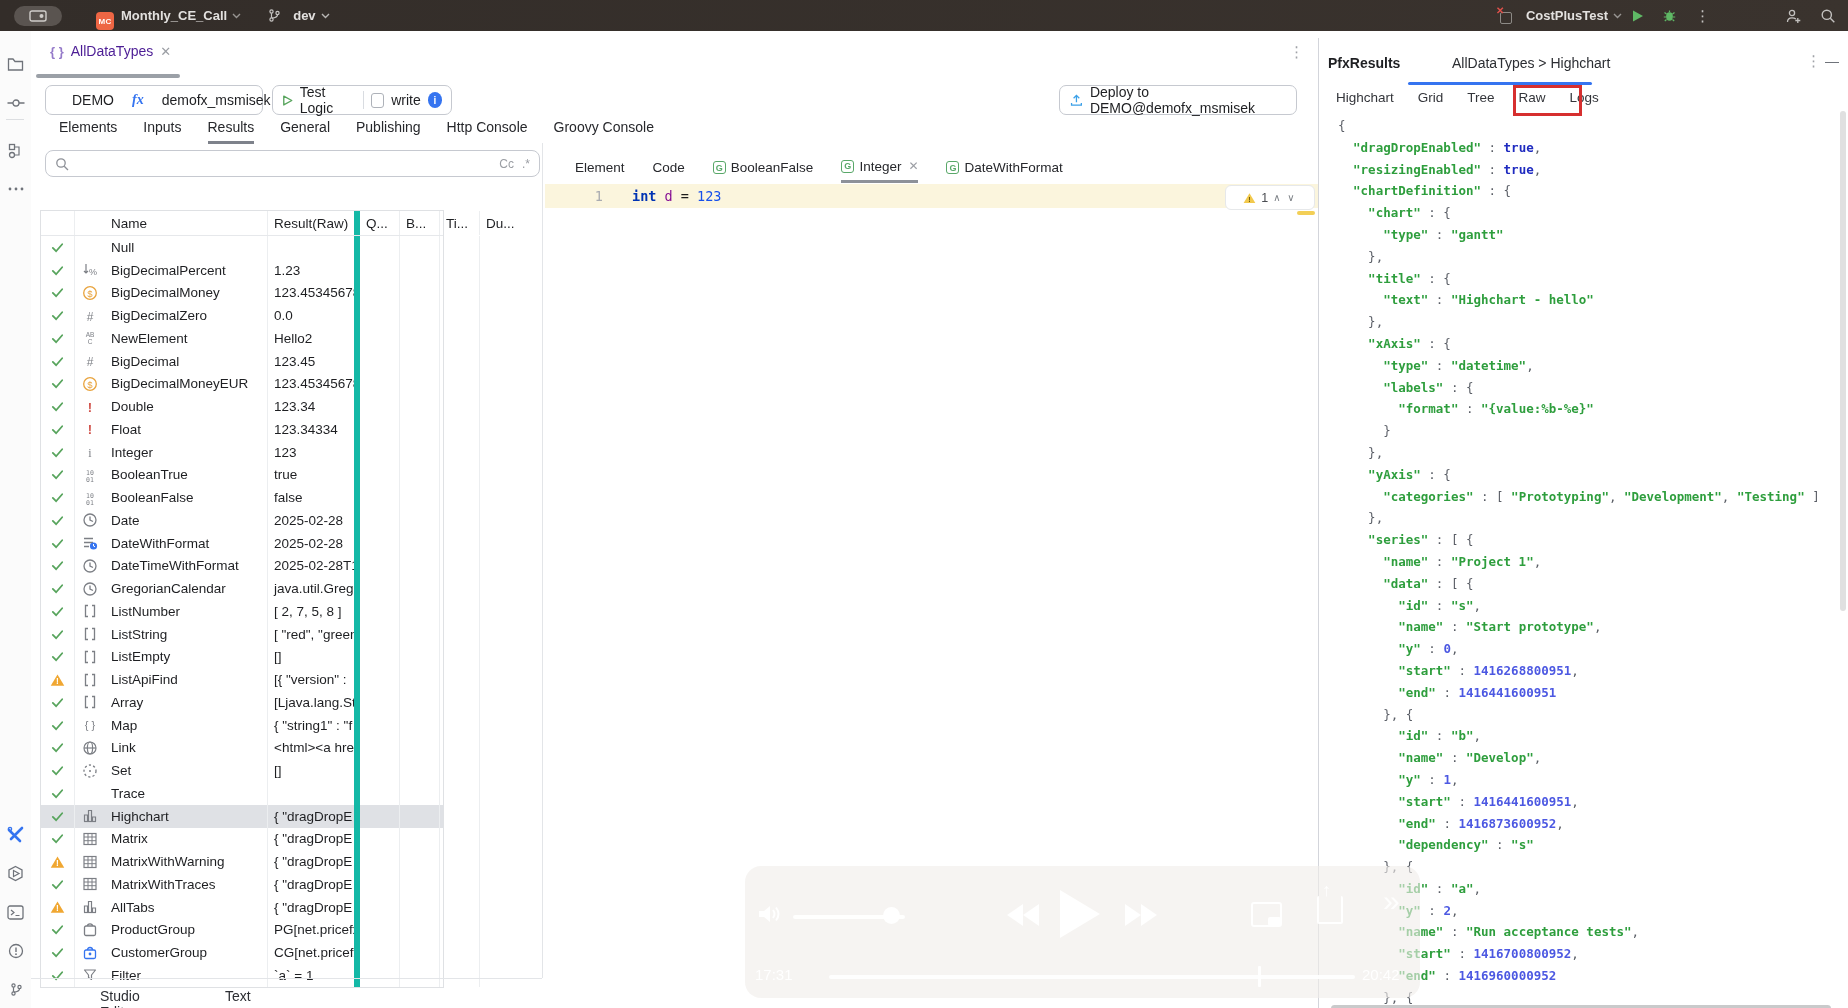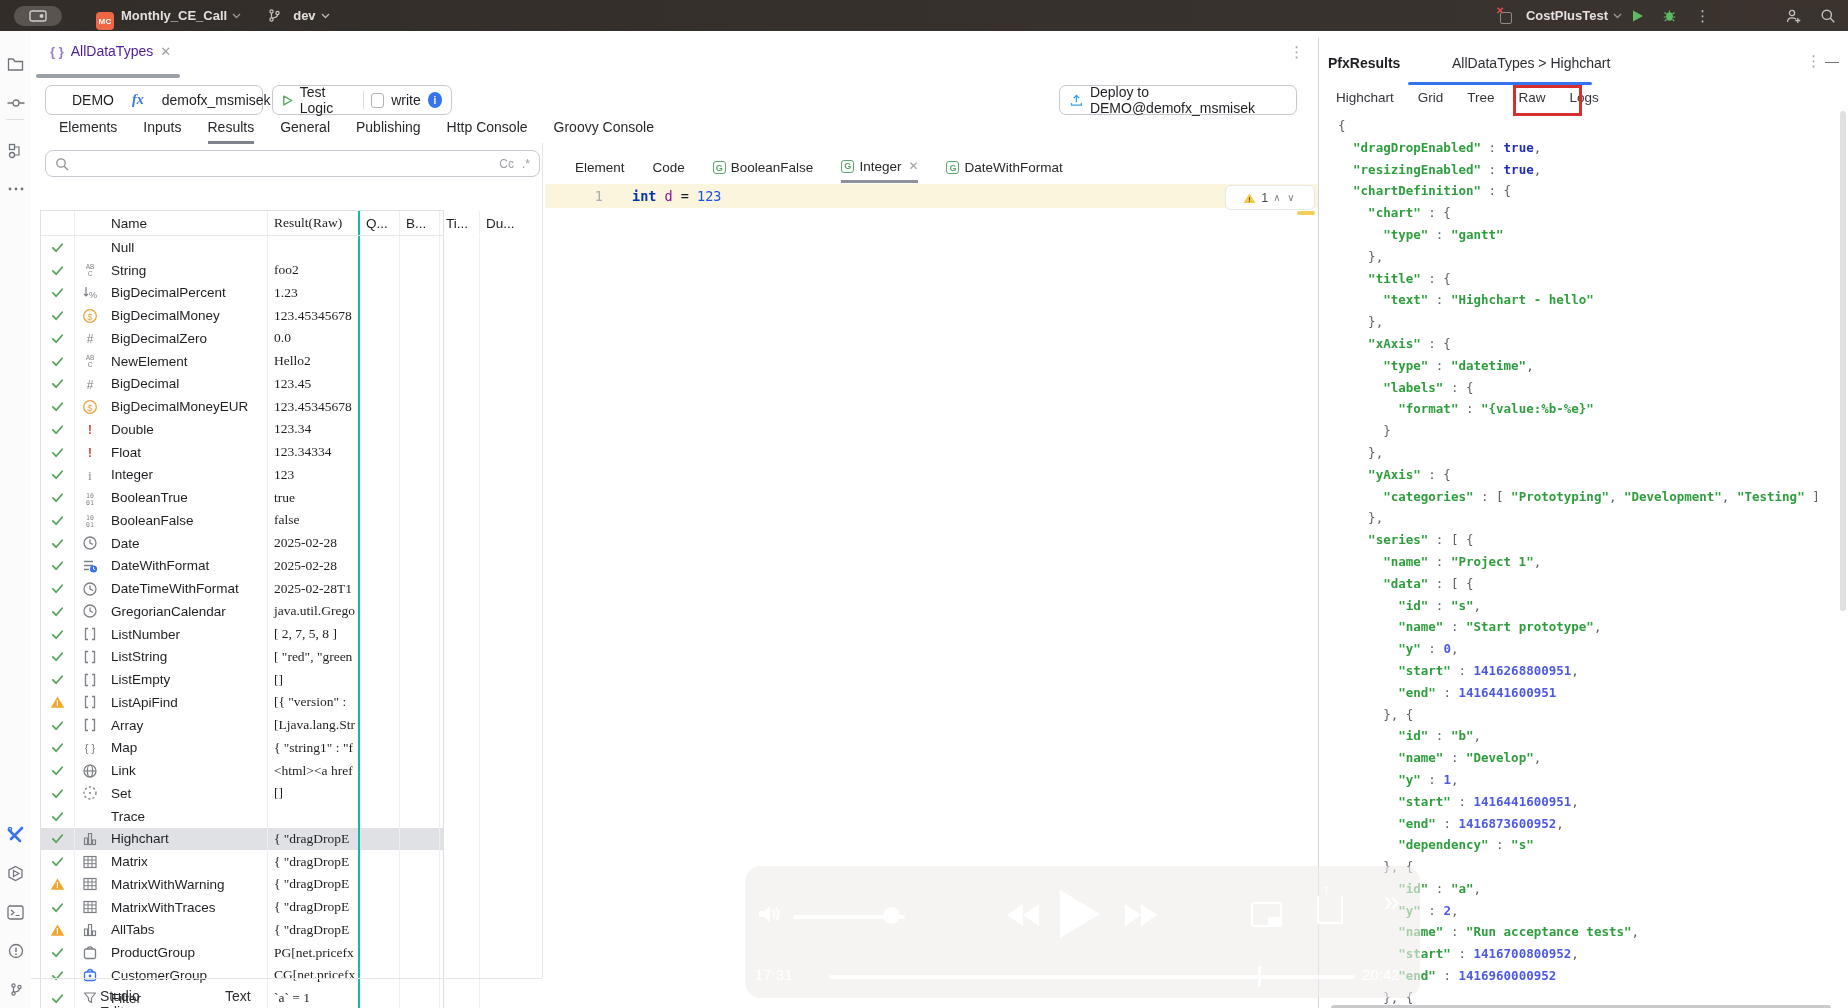--- a/index.html
+++ b/index.html
@@ -46,21 +46,21 @@
   
   .ltable{position:absolute;left:9px;top:151px;width:404px;border:1px solid #dfe1e4;box-sizing:border-box;background:#fff;margin-top:28px;}
   .thead,.trow{display:grid;grid-template-columns:34px 30px 163px 92px 40px 40px 40px 61px;align-items:center;}
   .thead{height:24px;border-bottom:1px solid #e6e8eb;color:#1e1f22;font-size:13.5px;}
   .trow{height:22.75px;font-size:13.5px;color:#1e1f22;}
   .trow.sel{background:#dfe1e5;}
   .tc{height:100%;display:flex;align-items:center;overflow:hidden;white-space:nowrap;box-sizing:border-box;}
   .c-status{justify-content:center;border-right:1px solid #eceef0;}
   .c-icon{justify-content:center;}
   .c-name{padding-left:6px;border-right:1px solid #eceef0;}
-  .c-result{padding-left:6px;border-right:2px solid #14b8a6;font-family:Liberation Serif, serif;}
+  .c-result{padding-left:6px;border-right:6px solid #14b8a6;}
   .c-q,.c-b,.c-ti{border-right:1px solid #eceef0;}
   .hl{padding-left:6px;}
   .table-bottom-line{position:absolute;left:0;top:947px;width:511px;height:1px;background:#e3e5e8;}
   .v-divider{position:absolute;left:511px;top:112px;width:1px;height:835px;background:#e3e5e8;}
   .bottomtabs{position:absolute;left:0;top:957px;height:20px;font-size:14px;color:#2c2e33;display:flex;}
   .bottomtab{position:absolute;top:0;}
   
   .editor{position:absolute;left:514px;top:120px;width:773px;height:868px;}
   .edtabs{display:flex;gap:28px;padding-left:30px;height:33px;align-items:center;font-size:13.5px;color:#27282c;}
   .edtab{display:flex;align-items:center;gap:5px;height:30px;box-sizing:border-box;}
@@ -336,39 +336,20 @@
             <span class="tc c-du"></span>
           </div>
           <div class="trow">
             <span class="tc c-status">
               <svg width="15" height="15" viewBox="0 0 16 16">
                 <polyline points="3,8.5 6.5,12 13,4.5" fill="none" stroke="#57a45c" stroke-width="1.9" stroke-linecap="round"></polyline>
               </svg>
             </span>
             <span class="tc c-icon">
               <svg width="16" height="16" viewBox="0 0 16 16">
-                <text x="8" y="7" text-anchor="middle" font-size="6.5" fill="#7c7f85" font-family="Liberation Sans,sans-serif">AB</text>
-                <text x="8" y="14" text-anchor="middle" font-size="6.5" fill="#7c7f85" font-family="Liberation Sans,sans-serif">C</text>
-              </svg>
-            </span>
-            <span class="tc c-name">String</span>
-            <span class="tc c-result">foo2</span>
-            <span class="tc c-q"></span>
-            <span class="tc c-b"></span>
-            <span class="tc c-ti"></span>
-            <span class="tc c-du"></span>
-          </div>
-          <div class="trow">
-            <span class="tc c-status">
-              <svg width="15" height="15" viewBox="0 0 16 16">
-                <polyline points="3,8.5 6.5,12 13,4.5" fill="none" stroke="#57a45c" stroke-width="1.9" stroke-linecap="round"></polyline>
-              </svg>
-            </span>
-            <span class="tc c-icon">
-              <svg width="16" height="16" viewBox="0 0 16 16">
                 <path d="M4 2 V11 M2 9 L4 11 L6 9" fill="none" stroke="#7c7f85" stroke-width="1.2"></path>
                 <text x="11" y="13" text-anchor="middle" font-size="9" fill="#7c7f85" font-family="Liberation Sans,sans-serif">%</text>
               </svg>
             </span>
             <span class="tc c-name">BigDecimalPercent</span>
             <span class="tc c-result">1.23</span>
             <span class="tc c-q"></span>
             <span class="tc c-b"></span>
             <span class="tc c-ti"></span>
             <span class="tc c-du"></span>

